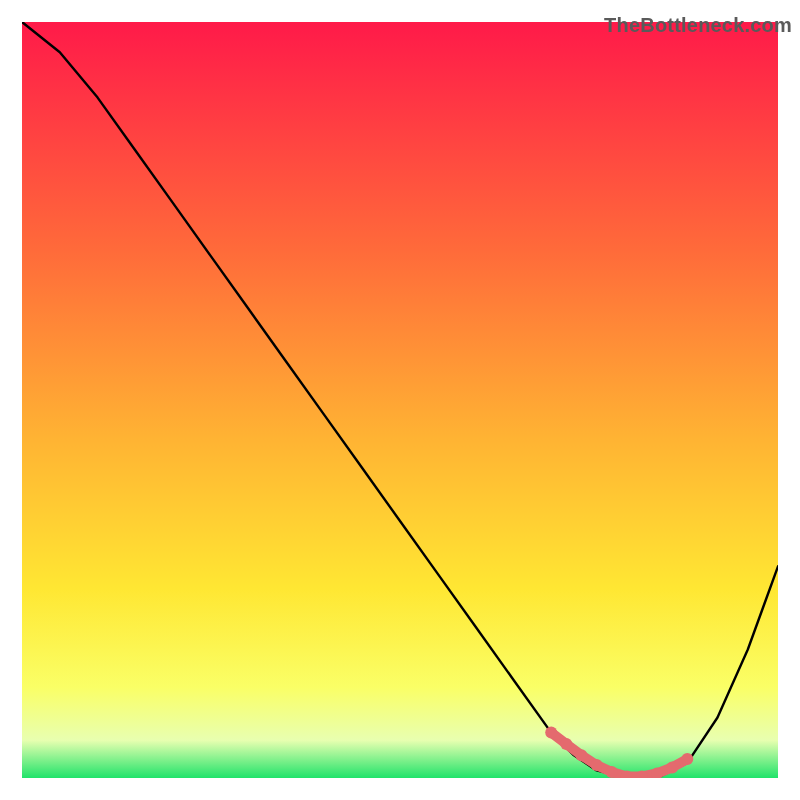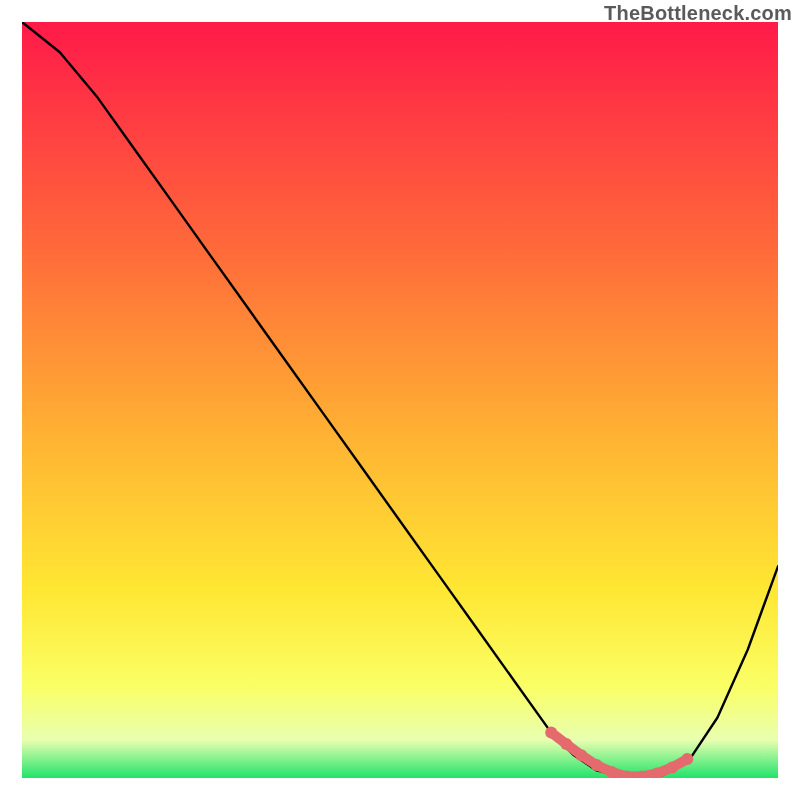--- a/index.html
+++ b/index.html
@@ -11,21 +11,21 @@
     overflow: hidden;
     font-family: Arial, Helvetica, sans-serif;
   }
   .chart-container {
     position: relative;
     width: 800px;
     height: 800px;
   }
   .watermark {
     position: absolute;
-    top: 2px;
+    top: 14px;
     right: 8px;
     font-size: 20px;
     font-weight: 600;
     color: #5a5a5a;
     letter-spacing: 0.2px;
     z-index: 10;
   }
   svg {
     display: block;
   }

